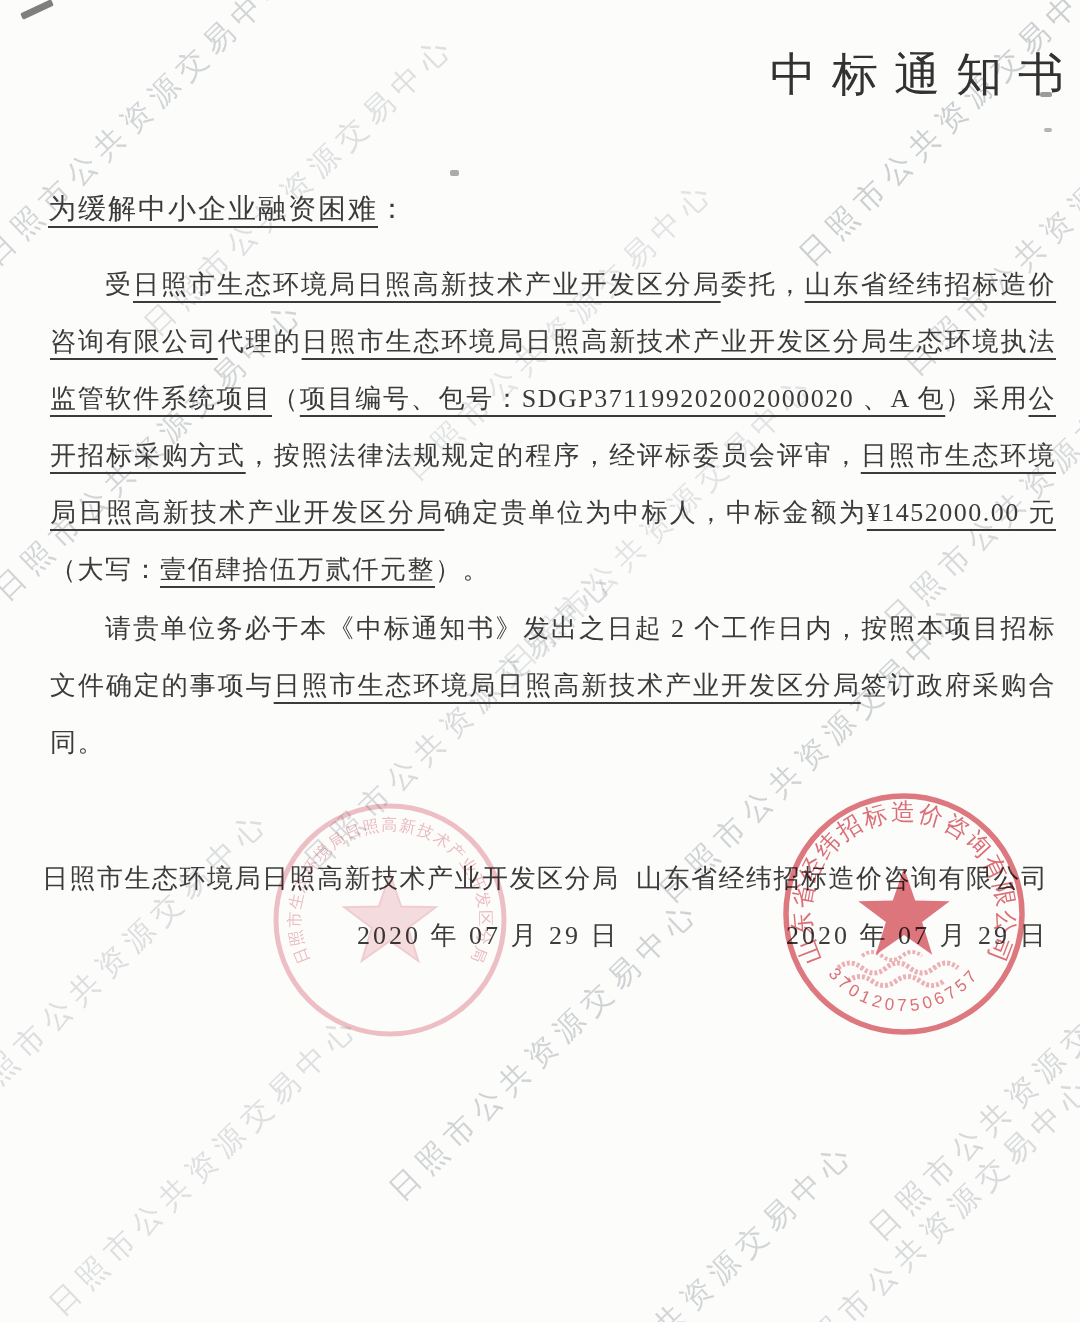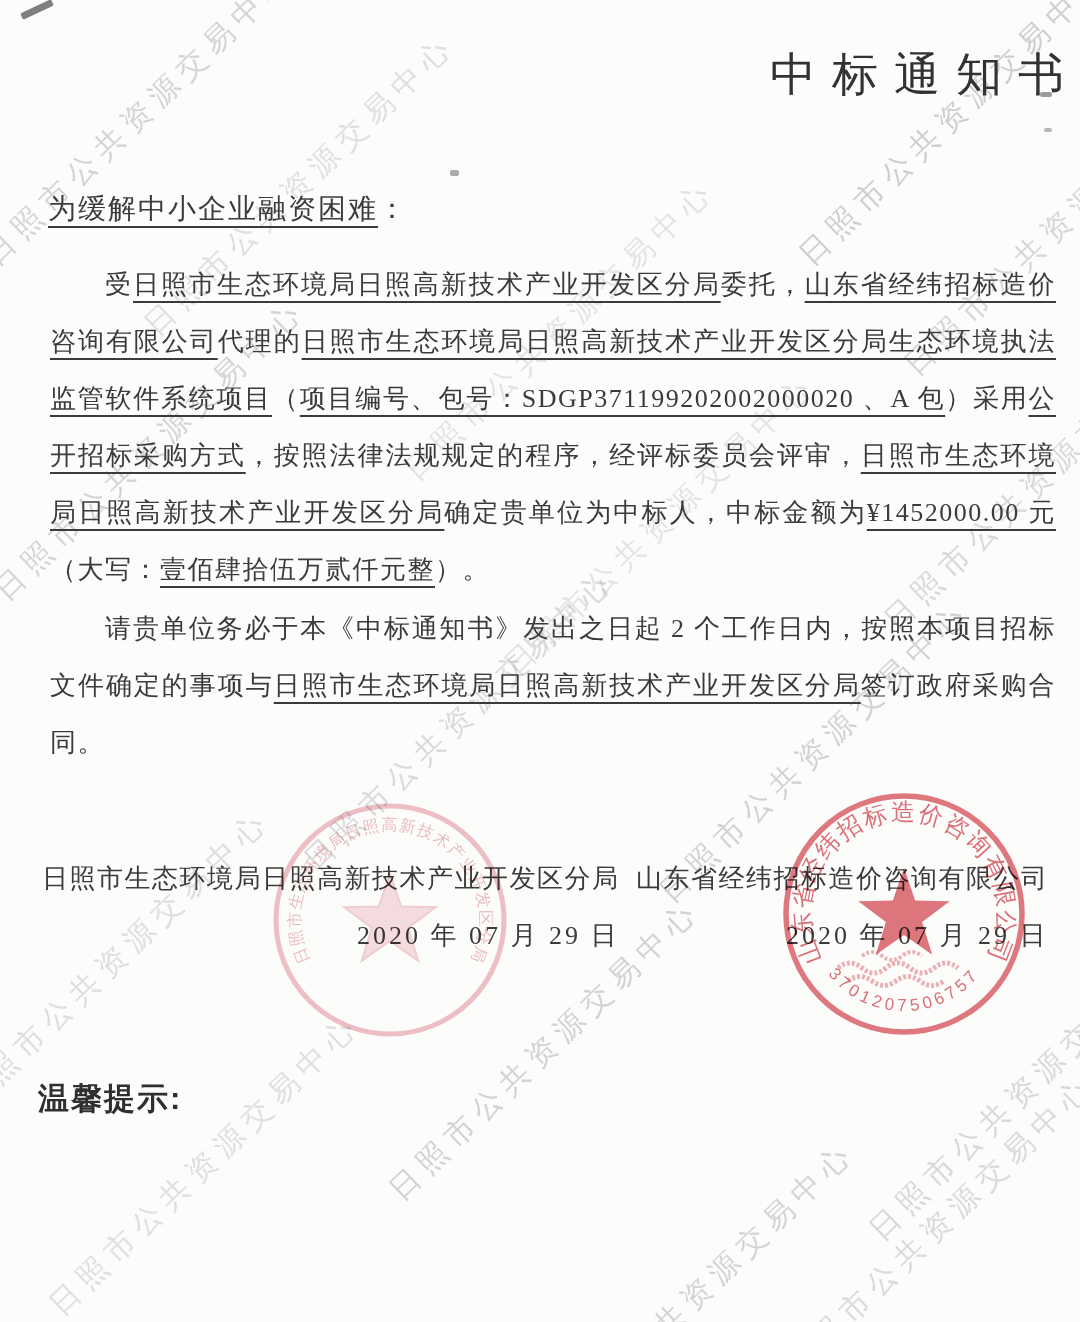--- a/index.html
+++ b/index.html
@@ -160,20 +160,19 @@
       <path d="M 86 170 q 10 -8 20 0 t 20 0 t 20 0" stroke-width="4"></path>
     </g>
     <text font-size="24" letter-spacing="2" fill="#d95862" opacity="0.85" font-family="Liberation Sans, DejaVu Sans, sans-serif">
       <textPath href="#rsArc" startOffset="50%" text-anchor="middle">山东省经纬招标造价咨询有限公司</textPath>
     </text>
     <text font-size="17" letter-spacing="4" fill="#d95862" opacity="0.85" font-family="Liberation Sans, DejaVu Sans, sans-serif">
       <textPath href="#rsNum" startOffset="50%" text-anchor="middle">3701207506757</textPath>
     </text>
   </svg>
 
-  <div class="notice-heading">温馨提示:</div>
 
   <div class="mark m1"></div>
   <div class="mark m2"></div>
   <div class="mark m3"></div>
   <div class="mark m4"></div>
 
 </div>
 
 </body></html>

